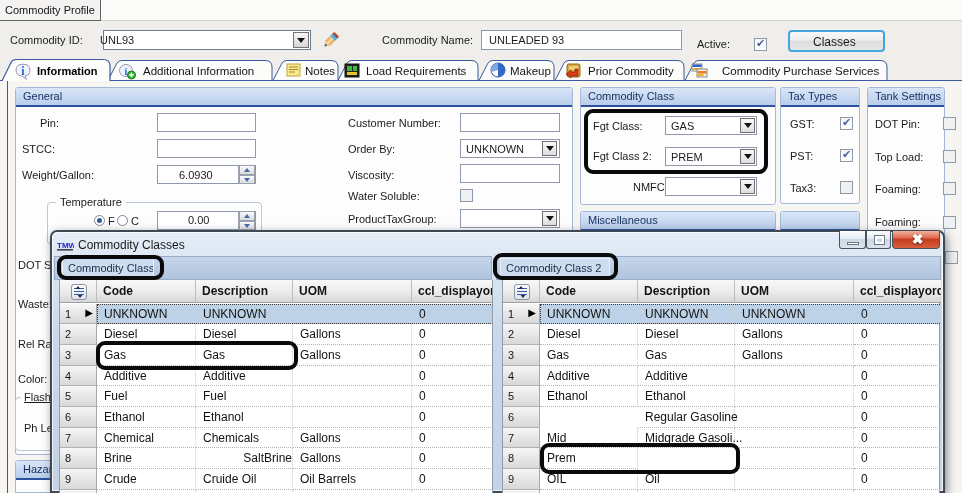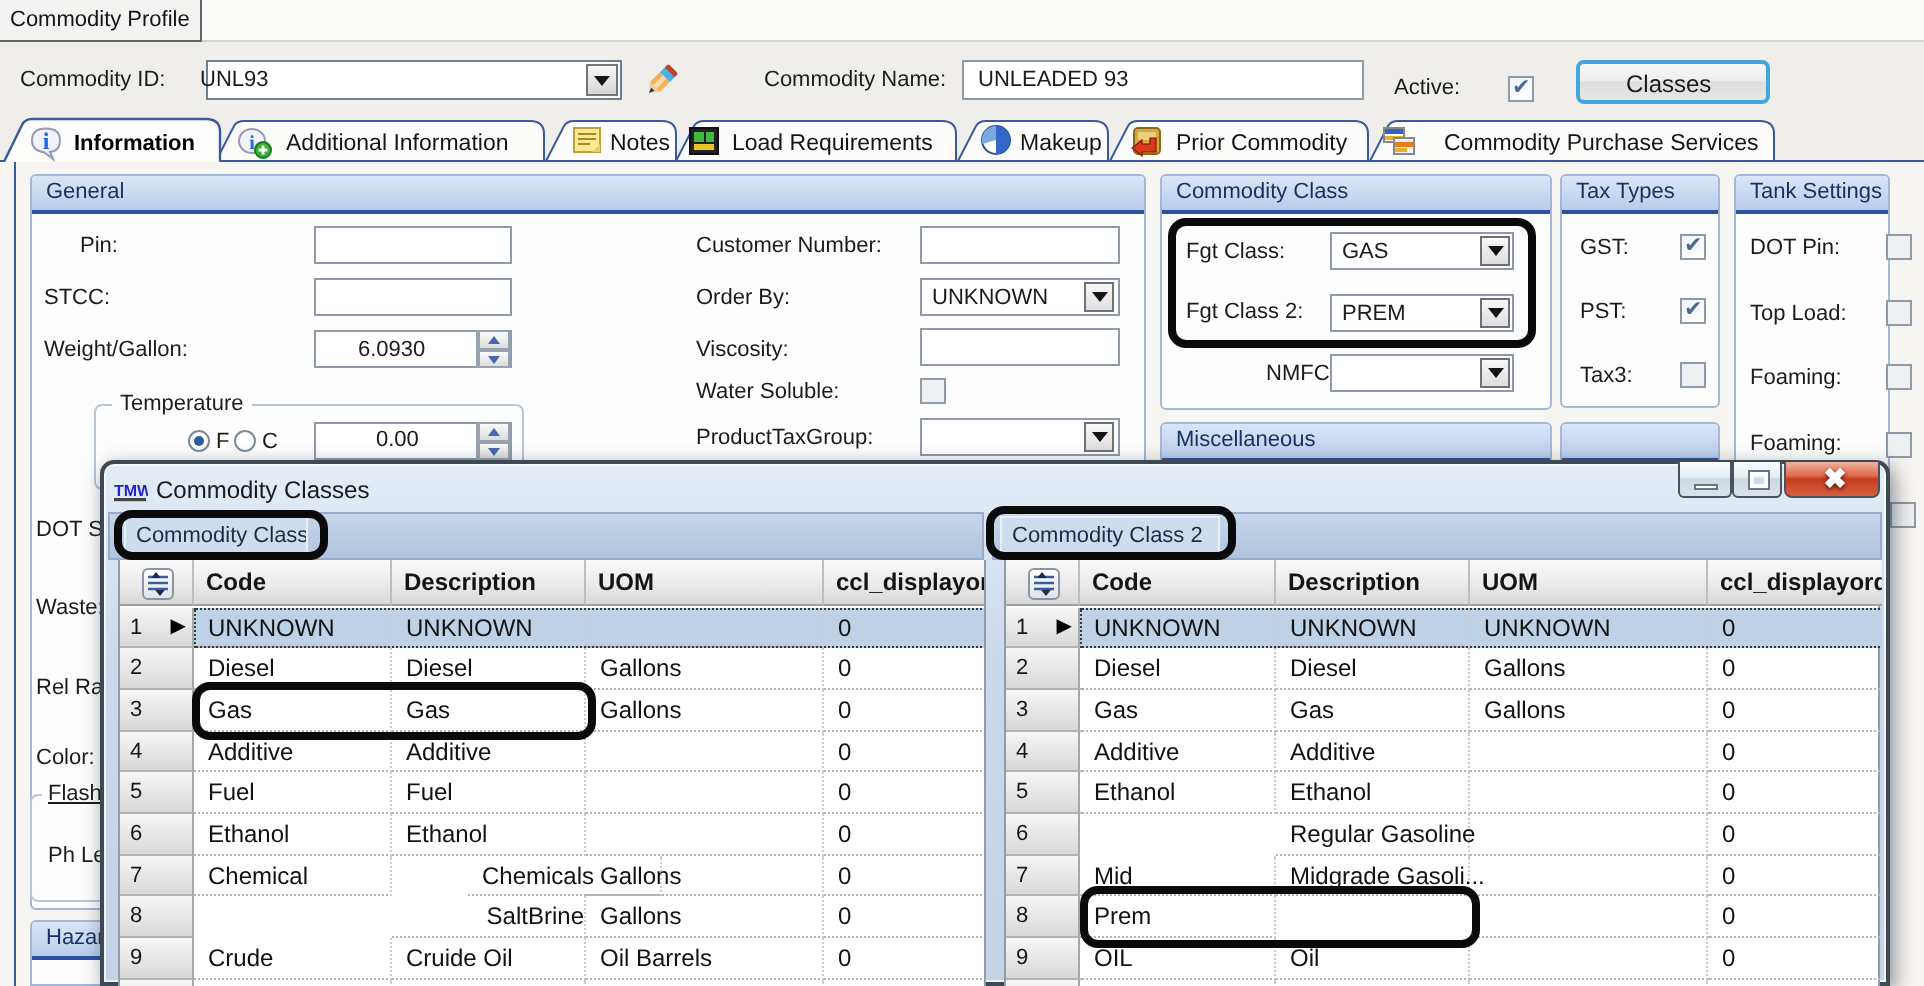--- a/index.html
+++ b/index.html
@@ -332,26 +332,27 @@
       <span style="position:absolute;left:5px;top:4px;">6</span>
     </div>
     <div class="cell" style="left:37px;top:127px;width:99px;height:20.7px;">Ethanol</div>
     <div class="cell" style="left:136px;top:127px;width:97px;height:20.7px;">Ethanol</div>
     <div class="cell" style="left:233px;top:127px;width:119px;height:20.7px;"></div>
     <div class="cell" style="left:352px;top:127px;width:117px;height:20.7px;">0</div>
     <div class="rowhdr" style="left:0;top:147.7px;width:37px;height:20.7px;">
       <span style="position:absolute;left:5px;top:4px;">7</span>
     </div>
     <div class="cell" style="left:37px;top:147.7px;width:99px;height:20.7px;">Chemical</div>
-    <div class="cell" style="left:136px;top:147.7px;width:97px;height:20.7px;margin-left:38px;">Chemicals</div>
+    <div class="cell" style="left:136px;top:147.7px;width:97px;height:20.7px;">Chemicals</div>
     <div class="cell" style="left:233px;top:147.7px;width:119px;height:20.7px;">Gallons</div>
     <div class="cell" style="left:352px;top:147.7px;width:117px;height:20.7px;">0</div>
     <div class="rowhdr" style="left:0;top:168.4px;width:37px;height:20.7px;">
       <span style="position:absolute;left:5px;top:4px;">8</span>
     </div>
+    <div class="cell" style="left:37px;top:168.4px;width:99px;height:20.7px;">Brine</div>
     <div class="cell" style="left:136px;top:168.4px;width:97px;height:20.7px;text-align:right;">SaltBrine</div>
     <div class="cell" style="left:233px;top:168.4px;width:119px;height:20.7px;">Gallons</div>
     <div class="cell" style="left:352px;top:168.4px;width:117px;height:20.7px;">0</div>
     <div class="rowhdr" style="left:0;top:189.1px;width:37px;height:20.7px;">
       <span style="position:absolute;left:5px;top:4px;">9</span>
     </div>
     <div class="cell" style="left:37px;top:189.1px;width:99px;height:20.7px;">Crude</div>
     <div class="cell" style="left:136px;top:189.1px;width:97px;height:20.7px;">Cruide Oil</div>
     <div class="cell" style="left:233px;top:189.1px;width:119px;height:20.7px;">Oil Barrels</div>
     <div class="cell" style="left:352px;top:189.1px;width:117px;height:20.7px;">0</div>

